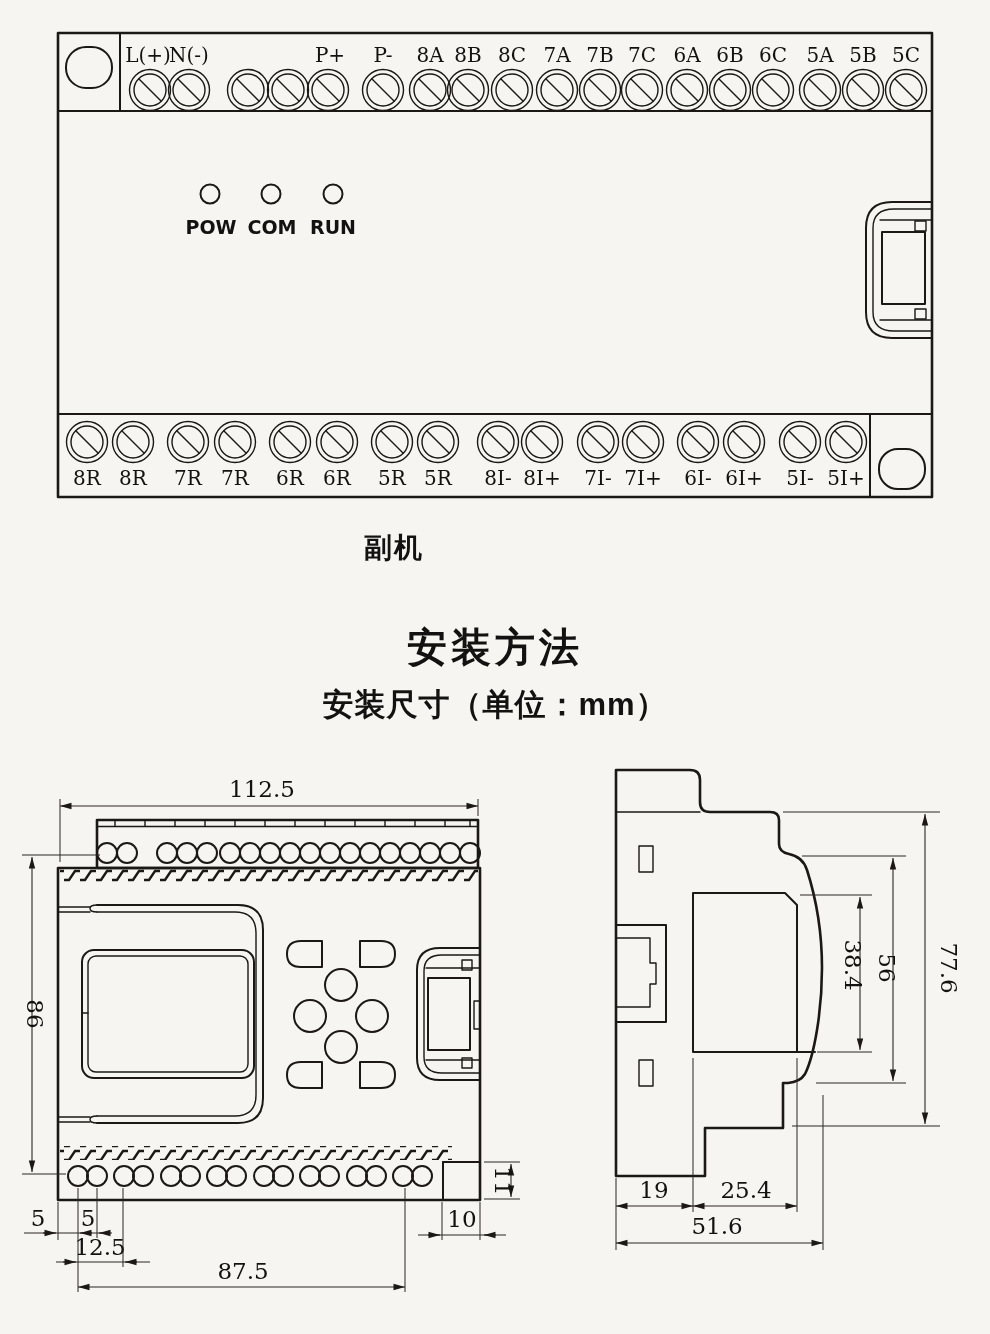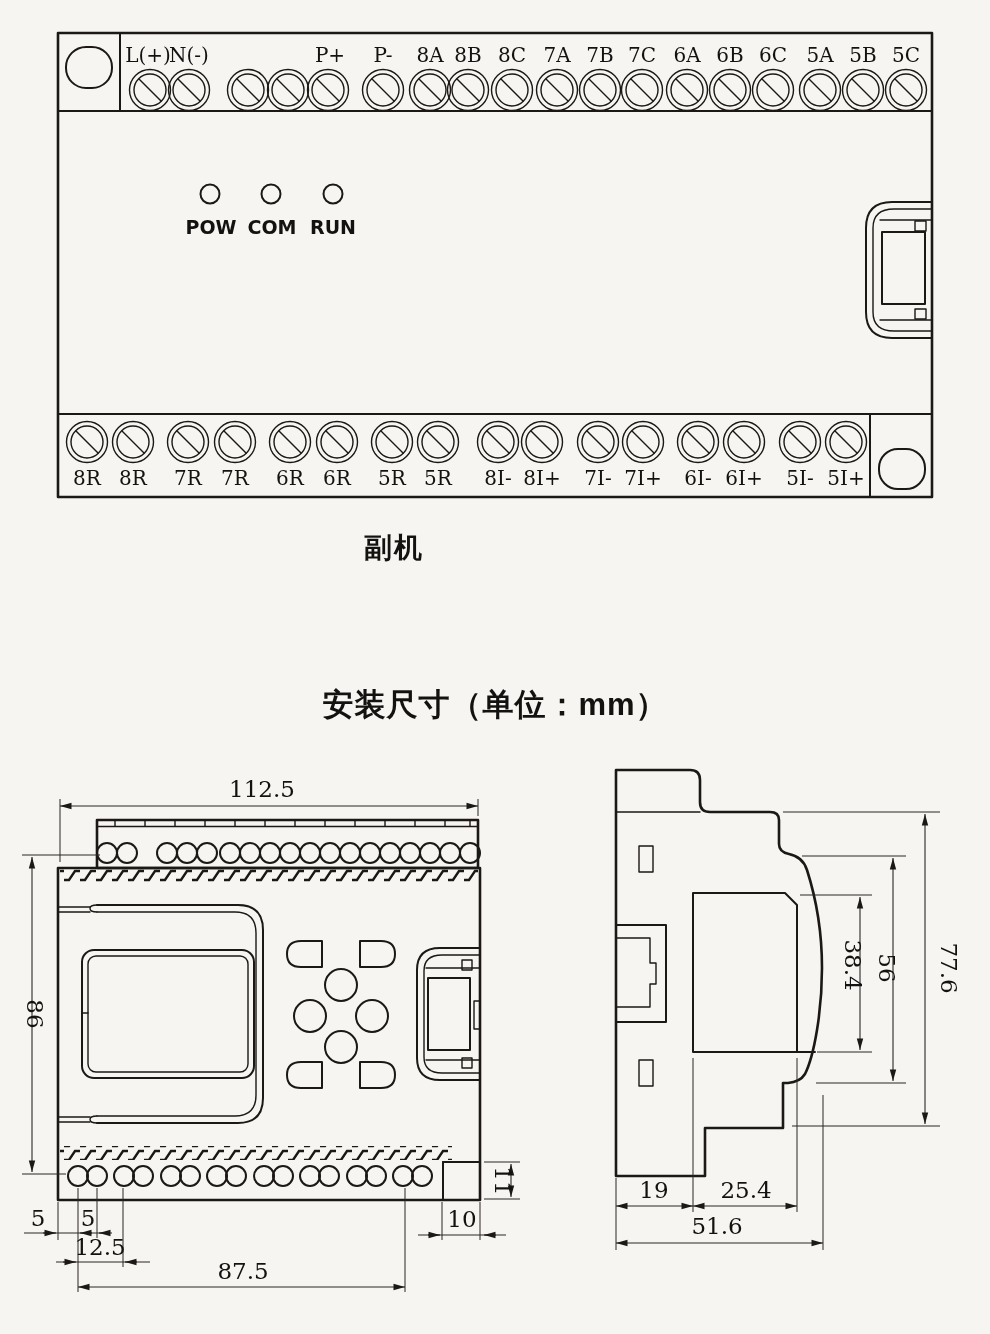--- a/index.html
+++ b/index.html
@@ -143,20 +143,21 @@
     <text class="tlabel" x="598" y="485">7I-</text>
     <text class="tlabel" x="643" y="485">7I+</text>
     <text class="tlabel" x="698" y="485">6I-</text>
     <text class="tlabel" x="744" y="485">6I+</text>
     <text class="tlabel" x="800" y="485">5I-</text>
     <text class="tlabel" x="846" y="485">5I+</text>
   </g>
 </svg>
 
 <div class="caption" id="device-caption">副机</div>
+<div class="heading" id="install-heading">安装方法</div>
 <div class="heading" id="install-subheading">安装尺寸（单位：mm）</div>
 
 <svg id="fig-install" width="990" height="614" viewBox="0 720 990 614">
   <defs>
     <pattern id="zig" width="16" height="14" patternUnits="userSpaceOnUse">
       <path d="M0,12 H5 L11,3 H16" fill="none" stroke="#1b1815" stroke-width="2.4"></path>
     </pattern>
     <marker id="ae" markerWidth="14" markerHeight="10" refX="12.5" refY="5" orient="auto" markerUnits="userSpaceOnUse">
       <path d="M12.5,5 L1,1.8 L1,8.2 Z" fill="#1b1815"></path>
     </marker>

